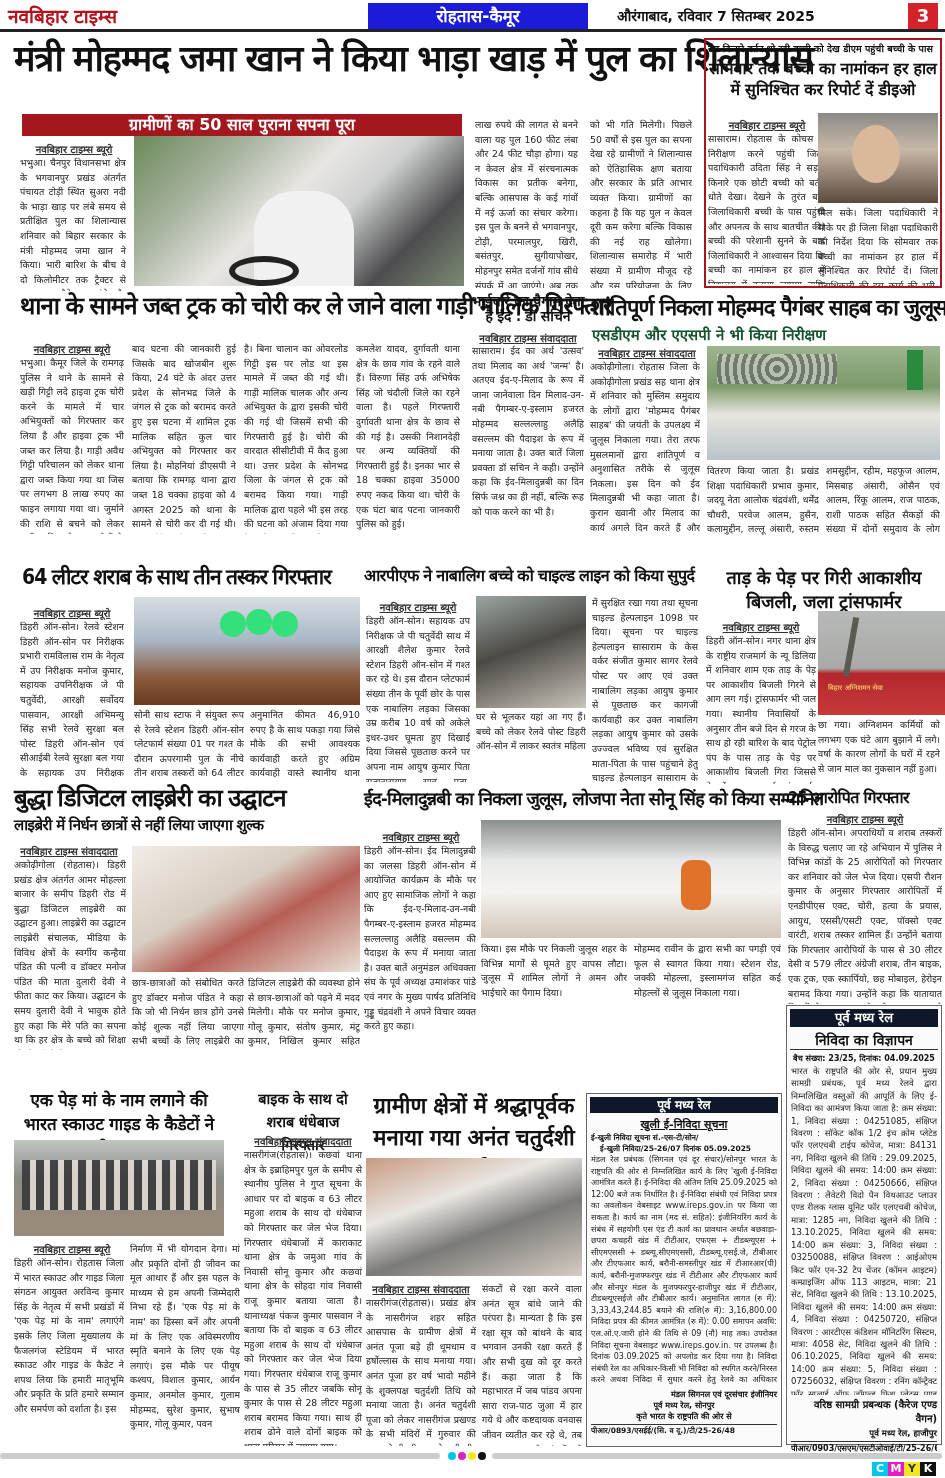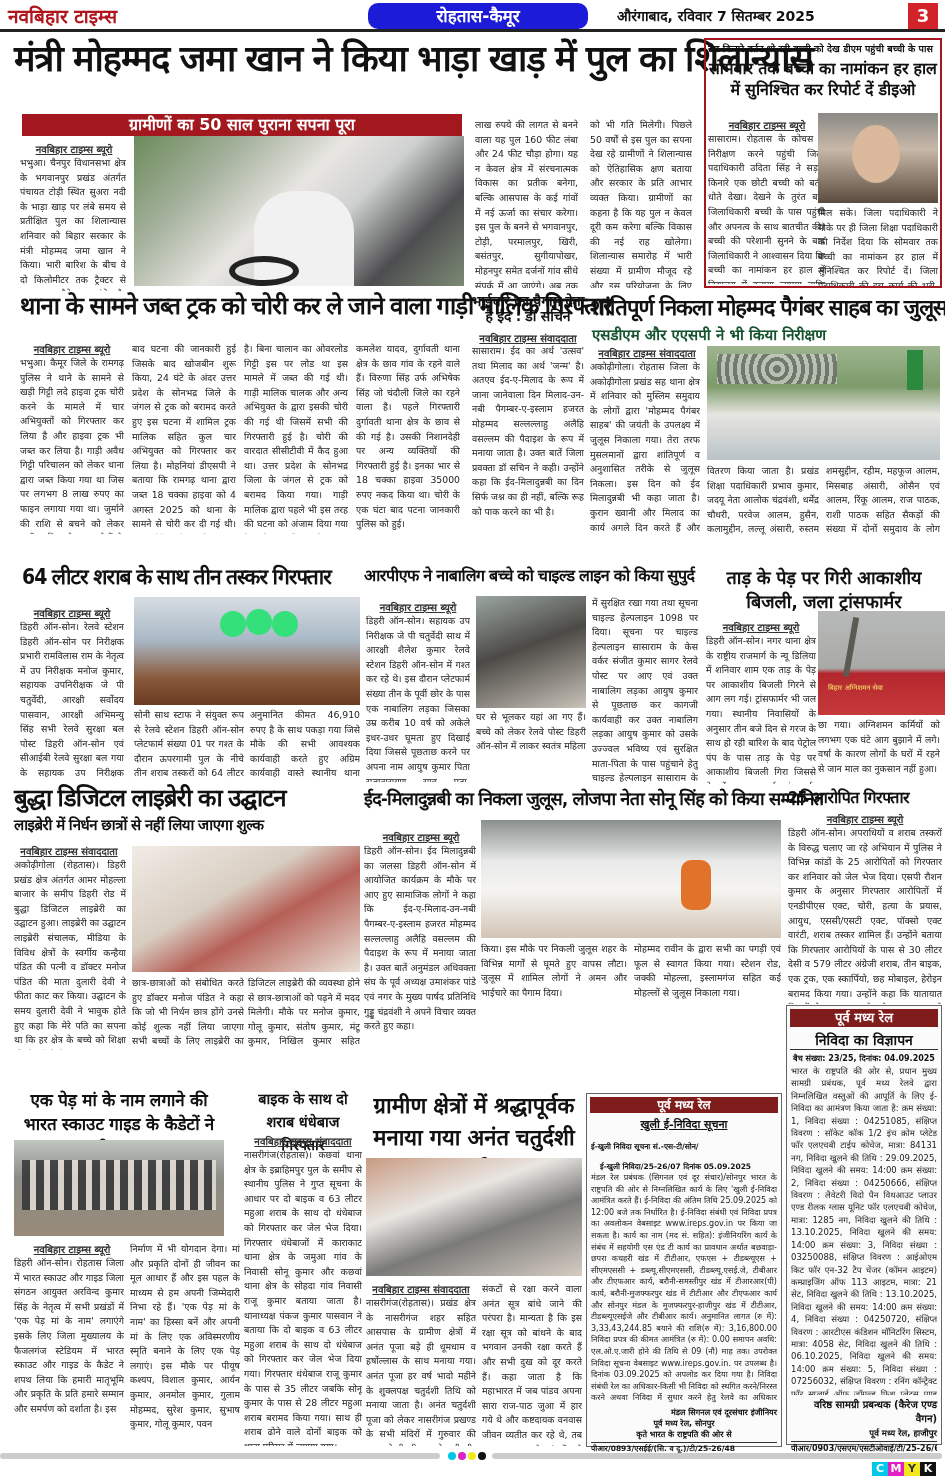--- a/index.html
+++ b/index.html
@@ -1,30 +1,30 @@
 <!DOCTYPE html>
 <html><head>
 <meta charset="utf-8">
 <style>
 *{box-sizing:border-box;margin:0;padding:0;}
 body{width:945px;height:1478px;background:#fff;font-family:"DejaVu Sans",sans-serif;color:#111;position:relative;overflow:hidden;}
 .abs{position:absolute;}
 .masthead{left:0;top:0;width:945px;height:32px;border-bottom:3px solid #222;}
 .paper-name{left:8px;top:3px;font-size:19px;font-weight:bold;color:#b0141c;}
-.section-tab{left:368px;top:3px;width:220px;height:26px;background:#1b1bd8;color:#fff;font-size:17px;font-weight:bold;text-align:center;line-height:26px;border-radius:10px;}
+.section-tab{left:368px;top:3px;width:220px;height:26px;background:#1b1bd8;color:#fff;font-size:17px;font-weight:bold;text-align:center;line-height:26px;}
 .dateline{left:617px;top:6px;font-size:14px;font-weight:bold;color:#111;}
 .page-no{left:908px;top:3px;width:30px;height:26px;background:#d2232a;color:#fff;font-weight:bold;font-size:18px;text-align:center;line-height:26px;}
 .h-big{font-family:"DejaVu Sans Condensed","DejaVu Sans",sans-serif;font-weight:bold;color:#111;letter-spacing:-1px;line-height:1.05;}
 .byline{font-size:10px;font-weight:bold;text-decoration:underline;color:#333;text-align:center;}
 .body{font-size:9.3px;line-height:14.6px;color:#222;text-align:justify;overflow:hidden;}
 .photo{overflow:hidden;}
 .redbar{background:#a3181e;color:#fff;font-weight:bold;text-align:center;}
 .boxed{border:2px solid #a3181e;}
 .ad{border:1px solid #666;background:#fbfbfb;}
-.ad-head{background:#7f1d1d;color:#fff;font-weight:bold;text-align:center;}
+.ad-head{background:#0f172a;color:#fff;font-weight:bold;text-align:center;}
 .ad-text{font-size:8.5px;line-height:12.4px;color:#222;text-align:justify;overflow:hidden;}
 .dots{left:0;top:1450px;width:945px;height:12px;}
 .cmyk{left:872px;top:1462px;height:14px;display:flex;}
 .cmyk span{width:16px;height:14px;font-size:11px;font-weight:bold;color:#fff;text-align:center;line-height:14px;}
 </style>
 </head>
 <body>
 
 <div class="abs masthead"></div>
 <div class="abs paper-name">नवबिहार टाइम्स</div>
@@ -147,21 +147,21 @@
 
 <div class="abs h-big" style="left:366px;top:1090px;width:216px;font-size:22px;text-align:center;line-height:32px;letter-spacing:0;">ग्रामीण क्षेत्रों में श्रद्धापूर्वक मनाया गया अनंत चतुर्दशी पर्व</div>
 <div class="abs photo" style="left:366px;top:1158px;width:216px;height:118px;background:linear-gradient(160deg,#c89b82 0%,#e9e6e2 35%,#7a7a78 60%,#d6cdc3 100%);"></div>
 <div class="abs byline" style="left:366px;top:1282px;width:110px;">नवबिहार टाइम्स संवाददाता</div>
 <div class="abs body" style="left:366px;top:1296px;width:110px;height:150px;">नासरीगंज(रोहतास)। प्रखंड क्षेत्र के नासरीगंज शहर सहित आसपास के ग्रामीण क्षेत्रों में अनंत पूजा बड़े ही धूमधाम व हर्षोल्लास के साथ मनाया गया। अनंत पूजा हर वर्ष भादो महीने के शुक्लपक्ष चतुर्दशी तिथि को मनाया जाता है। अनंत चतुर्दशी पूजा को लेकर नासरीगंज प्रखण्ड के सभी मंदिरों में गुरुवार की सुबह से ही भीड़ जुटने लगी थी। पूजा को लेकर बाजार में भी काफी चहल-पहल देखी गई।</div>
 <div class="abs body" style="left:482px;top:1282px;width:100px;height:164px;">संकटों से रक्षा करने वाला अनंत सूत्र बांधे जाने की परंपरा है। मान्यता है कि इस रक्षा सूत्र को बांधने के बाद भगवान उनकी रक्षा करते हैं और सभी दुख को दूर करते हैं। कहा जाता है कि महाभारत में जब पांडव अपना सारा राज-पाठ जुआ में हार गये थे और कष्टदायक वनवास जीवन व्यतीत कर रहे थे, तब कृष्ण भगवान ने पांडवों को अनंत चतुर्दशी का व्रत करने को कहा था। तब धर्मराज युधिष्ठिर ने अपने सभी भाइयों के साथ विधि-विधान के साथ अनंत चतुर्दशी का व्रत रखा जिसके बाद पांडव पुत्र अपने दोषों से मुक्त हो गए। तब से अनंत चतुर्दशी का पर्व मनाया जाता है।</div>
 
 <div class="abs ad" style="left:586px;top:1093px;width:196px;height:354px;">
   <div class="ad-head" style="margin:3px;height:16px;font-size:12px;line-height:16px;">पूर्व मध्य रेल</div>
   <div style="text-align:center;font-size:11px;font-weight:bold;text-decoration:underline;">खुली ई-निविदा सूचना</div>
-  <div style="font-size:7.5px;font-weight:bold;margin:10px 4px;white-space:nowrap;overflow:hidden;">ई-खुली निविदा सूचना सं.-एस-टी/सोन/</div>
+  <div style="font-size:7.5px;font-weight:bold;margin:1px 4px;white-space:nowrap;overflow:hidden;">ई-खुली निविदा सूचना सं.-एस-टी/सोन/</div>
   <div style="font-size:7.5px;font-weight:bold;margin:0 4px;white-space:nowrap;overflow:hidden;padding-left:9px;">ई-खुली निविदा/25-26/07 दिनांक 05.09.2025</div>
   <div class="ad-text" style="margin:1px 4px;height:232px;font-size:8px;line-height:11.6px;">मंडल रेल प्रबंधक (सिगनल एवं दूर संचार)/सोनपुर भारत के राष्ट्रपति की ओर से निम्नलिखित कार्य के लिए 'खुली ई-निविदा आमंत्रित करते हैं। ई-निविदा की अंतिम तिथि 25.09.2025 को 12:00 बजे तक निर्धारित है। ई-निविदा संबंधी एवं निविदा प्रपत्र का अवलोकन वेबसाइट www.ireps.gov.in पर किया जा सकता है। कार्य का नाम (मद सं. सहित): इंजीनियरिंग कार्य के संबंध में सहयोगी एस एंड टी कार्य का प्रावधान अर्थात बछवाड़ा-छपरा कचहरी खंड में टीटीआर, एफएस + टीडब्ल्यूएस + सीएमएससी + डब्ल्यू.सीएमएससी, टीडब्ल्यू.एसई.जे, टीबीआर और टीएफआर कार्य, बरौनी-समस्तीपुर खंड में टीआरआर(पी) कार्य, बरौनी-मुजफ्फरपुर खंड में टीटीआर और टीएफआर कार्य और सोनपुर मंडल के मुजफ्फरपुर-हाजीपुर खंड में टीटीआर, टीडब्ल्यूएसईजे और टीबीआर कार्य। अनुमानित लागत (रु में): 3,33,43,244.85 बयाने की राशि(रु में): 3,16,800.00 निविदा प्रपत्र की कीमत आमंत्रित (रु में): 0.00 समापन अवधि: एल.ओ.ए.जारी होने की तिथि से 09 (नौ) माह तक। उपरोक्त निविदा सूचना वेबसाइट www.ireps.gov.in. पर उपलब्ध है। दिनांक 03.09.2025 को अपलोड कर दिया गया है। निविदा संबंधी रेल का अधिकार-किसी भी निविदा को स्थगित करने/निरस्त करने अथवा निविदा में सुधार करने हेतु रेलवे का अधिकार सुरक्षित रहेगा। निविदादाता का इसमें कोई दावा मान्य नहीं होगा। निविदा सूचना में पाए गए किसी भी विसंगति विवरण के मामले में अंग्रेजी संस्करण ही मान्य होगा।</div>
   <div style="font-size:8px;font-weight:bold;text-align:right;margin:2px 4px 0;">मंडल सिगनल एवं दूरसंचार इंजीनियर</div>
   <div style="font-size:8px;font-weight:bold;text-align:center;margin:0 4px;">पूर्व मध्य रेल, सोनपुर</div>
   <div style="font-size:8px;font-weight:bold;text-align:center;margin:0 4px;">कृते भारत के राष्ट्रपति की ओर से</div>
   <div style="font-size:7.5px;font-weight:bold;margin:3px 4px;border-top:1px solid #333;white-space:nowrap;overflow:hidden;">पीआर/0893/एसईई/(सि. व दू.)/टी/25-26/48</div>
 </div>
 
 <div class="abs dots">
   <div style="position:absolute;left:0;top:3px;width:440px;height:6px;background:#ccc;border-radius:3px;"></div>

